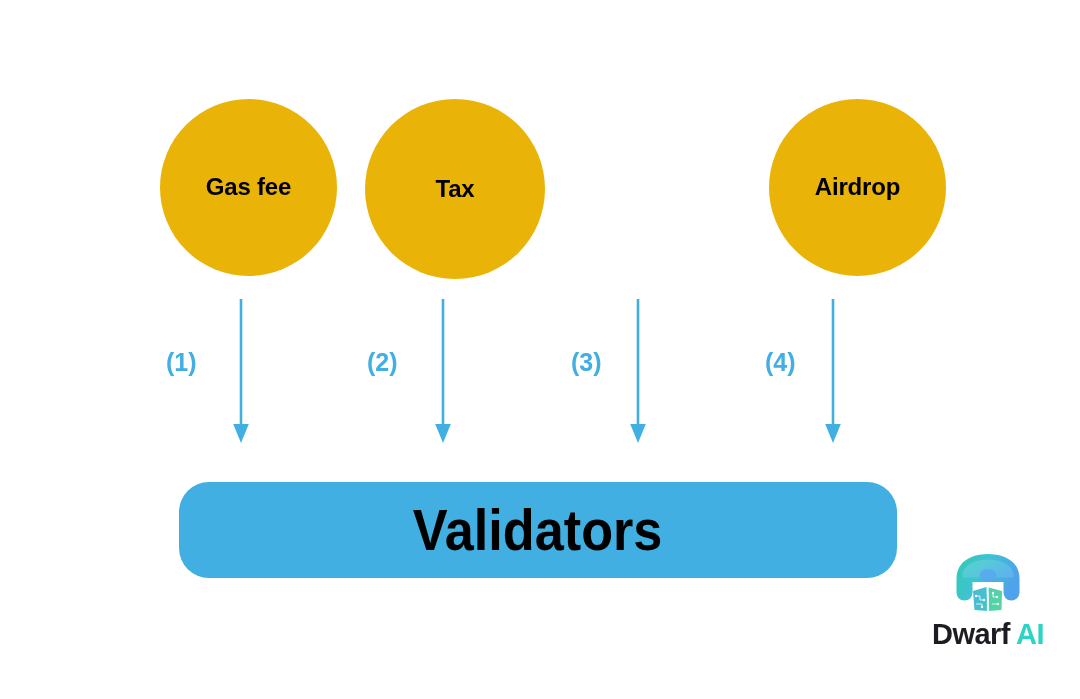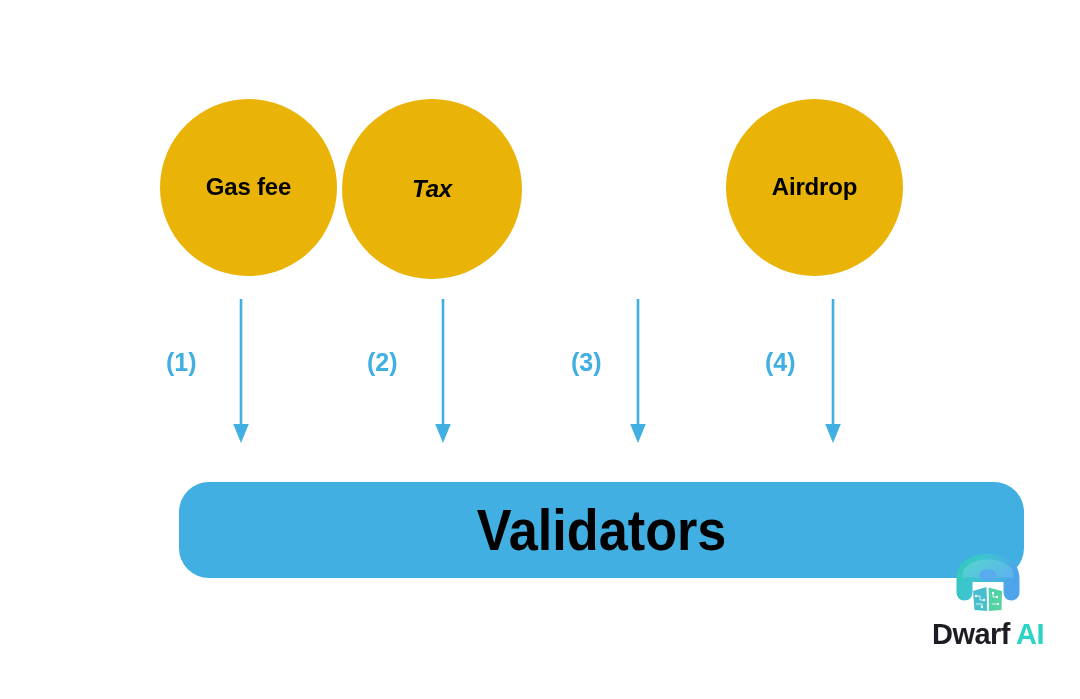--- a/index.html
+++ b/index.html
@@ -42,23 +42,23 @@
     font-weight: bold;
     font-size: 24px;
     line-height: 1.28;
     letter-spacing: -0.2px;
     white-space: pre-line;
     padding: 0 6px;
   }
 
   
   #node-0 { left: 160px; top: 99px;  width: 177px; height: 177px; }
-  #node-1 { left: 342px; top: 99px;  width: 180px; height: 180px; font-style: italic; }
+  #node-1 { left: 365px; top: 99px;  width: 180px; height: 180px; }
   #node-2 { left: 548px; top: 100px; width: 179px; height: 179px; }
-  #node-3 { left: 726px; top: 99px;  width: 177px; height: 177px; }
+  #node-3 { left: 769px; top: 99px;  width: 177px; height: 177px; }
 
   #node-2 .source-label { font-size: 23px; }
 
   
   .arrow {
     position: absolute;
     top: 299px;
     width: 22px;
     height: 146px;
     pointer-events: none;
@@ -83,21 +83,21 @@
   #arrow-label-0 { left: 166px; top: 350px; }
   #arrow-label-1 { left: 367px; top: 350px; }
   #arrow-label-2 { left: 571px; top: 350px; }
   #arrow-label-3 { left: 765px; top: 350px; }
 
   
   #validators-bar {
     position: absolute;
     left: 179px;
     top: 482px;
-    width: 845px;
+    width: 718px;
     height: 96px;
     background: #41AFE1;
     border-radius: 30px;
     display: flex;
     align-items: center;
     justify-content: center;
   }
   #validators-label {
     color: #000000;
     font-family: "Liberation Sans Narrow", "Liberation Sans", sans-serif;

